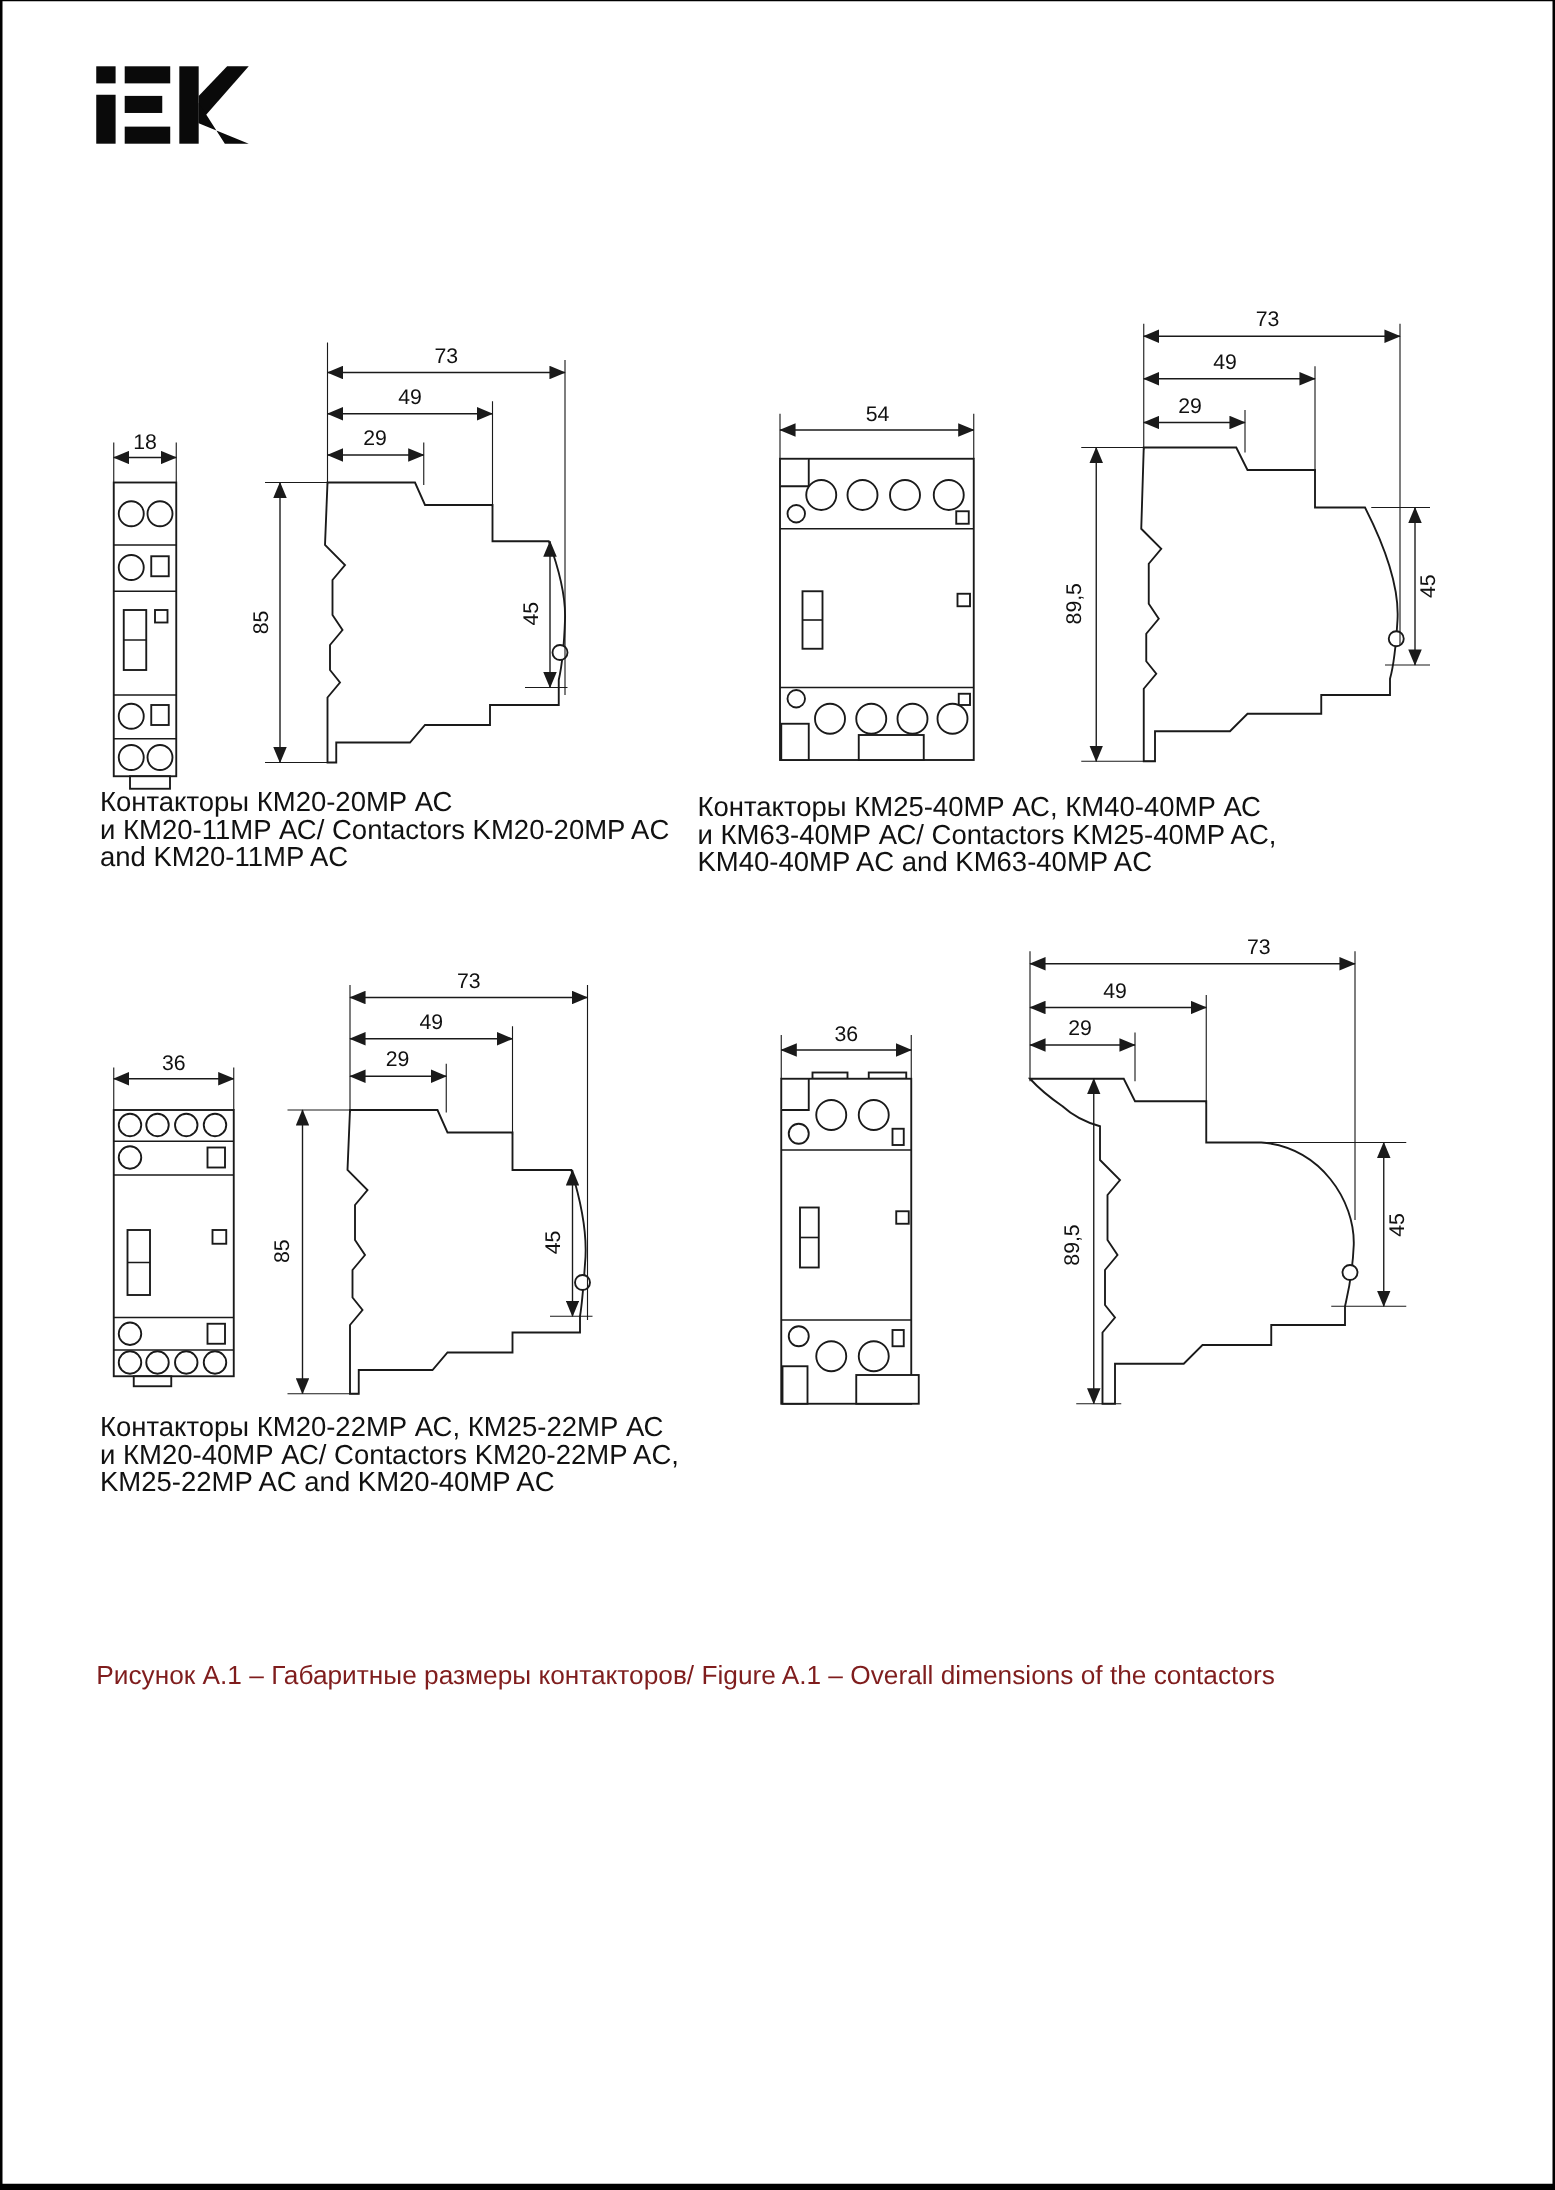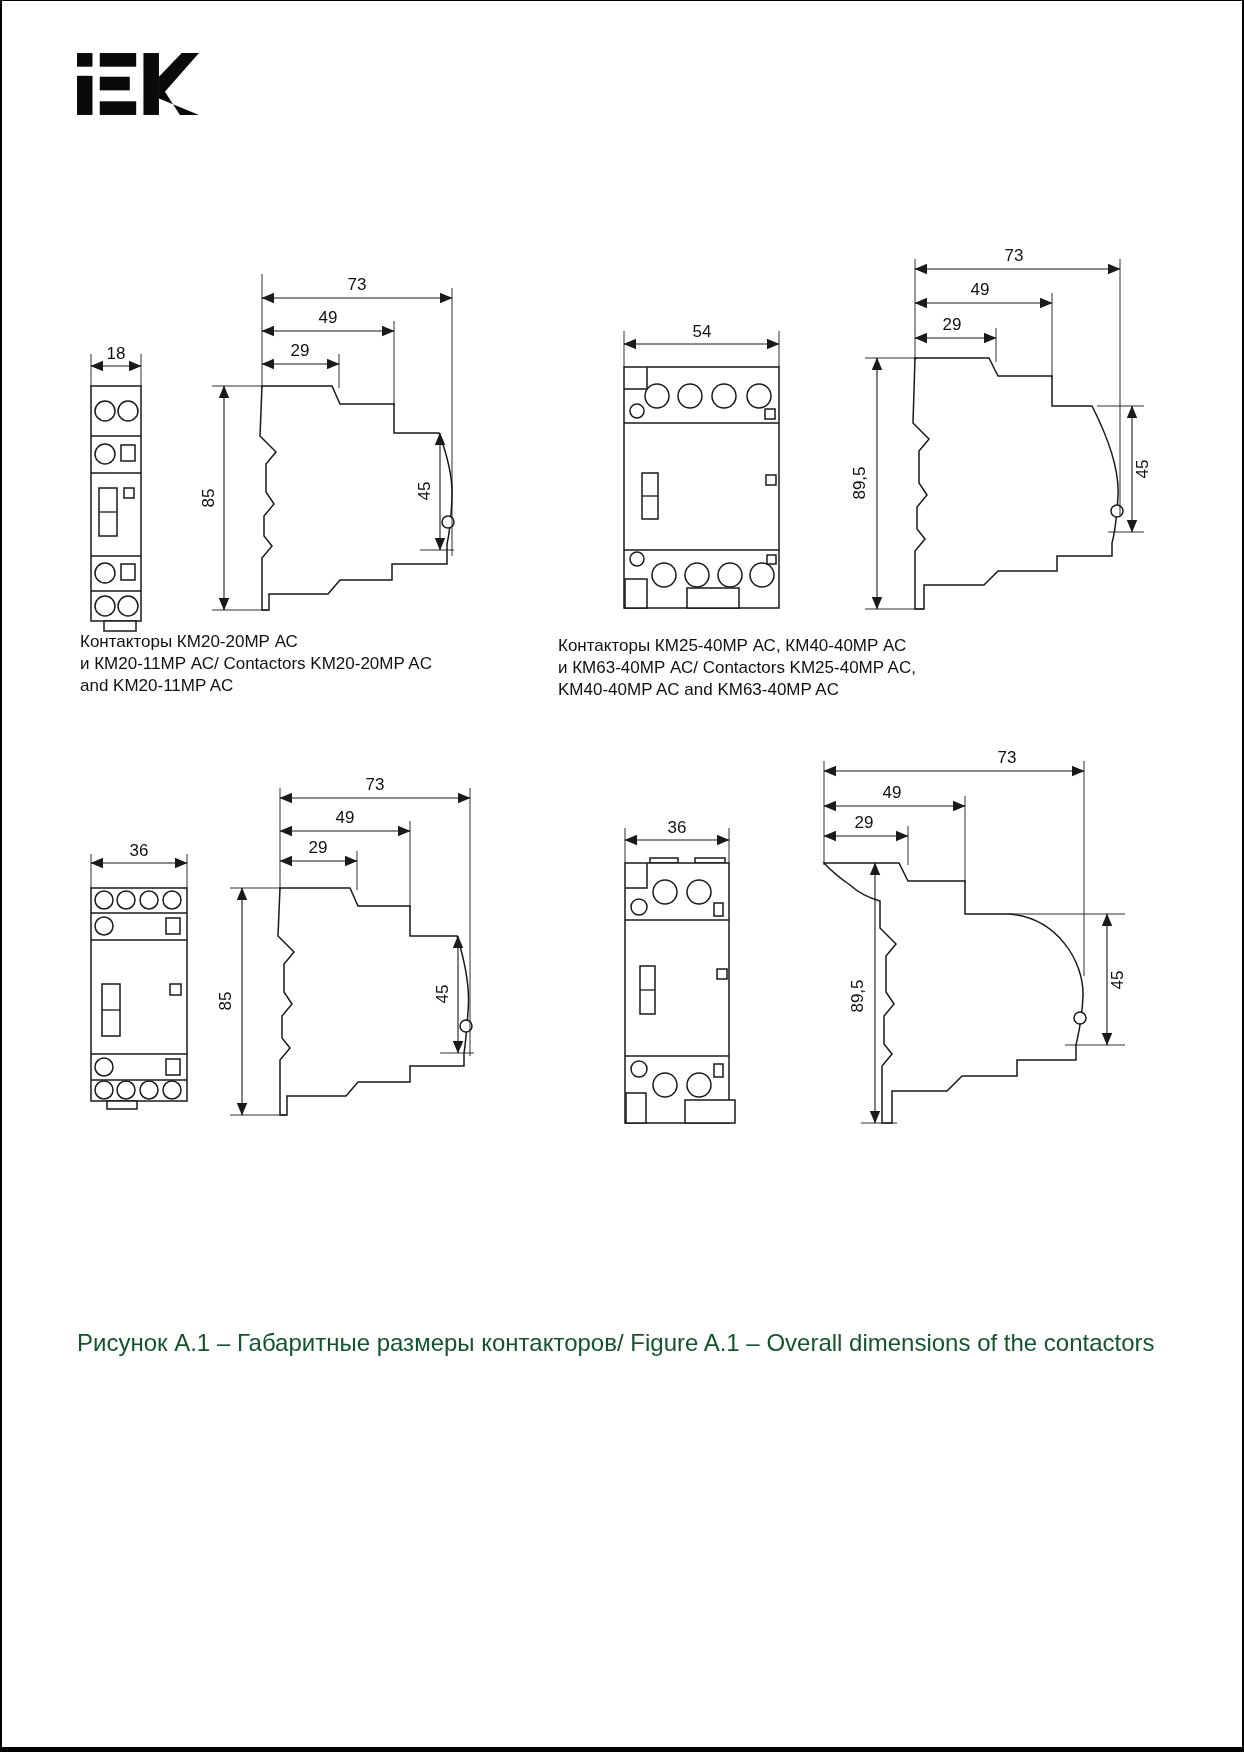--- a/index.html
+++ b/index.html
@@ -16,23 +16,23 @@
   .ol rect, .ol path, .ol circle { fill:#ffffff; stroke:#1a1a1a; stroke-width:1.5px; stroke-linejoin:miter; }
   .ol line { stroke:#1a1a1a; stroke-width:1.3px; }
   .inner { fill:none; stroke:#1a1a1a; stroke-width:1.3px; }
   .ext line { stroke:#1a1a1a; stroke-width:0.9px; }
   line.dim { stroke:#1a1a1a; stroke-width:1.1px; }
   .dimtxt text {
     font-family:"Liberation Sans", sans-serif; font-size:17px; fill:#111;
     text-anchor:middle;
   }
   marker path { fill:#1a1a1a; stroke:none; }
-  .cap { position:absolute; font-size:17px; line-height:22px; color:#111; }
+  .cap { position:absolute; font-size:22px; line-height:22px; color:#111; }
   .cap span { display:block; white-space:nowrap; }
-  .figcap { position:absolute; font-size:24px; color:#14532d; white-space:nowrap; }
+  .figcap { position:absolute; font-size:21px; color:#7f1d1d; white-space:nowrap; }
   .logo g { fill:#0a0a0a; }
 </style>
 </head>
 <body>
 
 <div class="page">
 
   <svg class="logo" style="left:75px;top:52px" width="122" height="62" viewBox="0 0 134 68" aria-label="IEK">
     <g>
       <rect x="0" y="0" width="17" height="15"></rect>
@@ -231,20 +231,25 @@
     </g>
     <g class="dimtxt">
       <text x="77" y="160">36</text>
       <text x="313" y="94">73</text>
       <text x="283" y="127">49</text>
       <text x="256" y="157">29</text>
       <text x="169" y="305" transform="rotate(-90 169 305)">85</text>
       <text x="386" y="298" transform="rotate(-90 386 298)">45</text>
     </g>
   </svg>
+  <div class="cap" style="left:78px;top:1130px">
+    <span>Контакторы КМ20-22МР АС, КМ25-22МР АС</span>
+    <span>и КМ20-40МР АС/ Contactors KM20-22MP AC,</span>
+    <span>KM25-22MP AC and KM20-40MP AC</span>
+  </div>
 
   <svg style="left:545px;top:665px" width="655" height="460" viewBox="0 0 655 460">
     <defs>
       <marker id="arr4" viewBox="0 0 12 10" refX="11.5" refY="5" markerWidth="13" markerHeight="11" orient="auto-start-reverse" markerUnits="userSpaceOnUse">
           <path d="M0,0 L12,5 L0,10 Z"></path>
         </marker>
     </defs>
     <g class="ol">
       <rect x="103" y="192" width="28" height="5"></rect>
       <rect x="148" y="192" width="30" height="5"></rect>

